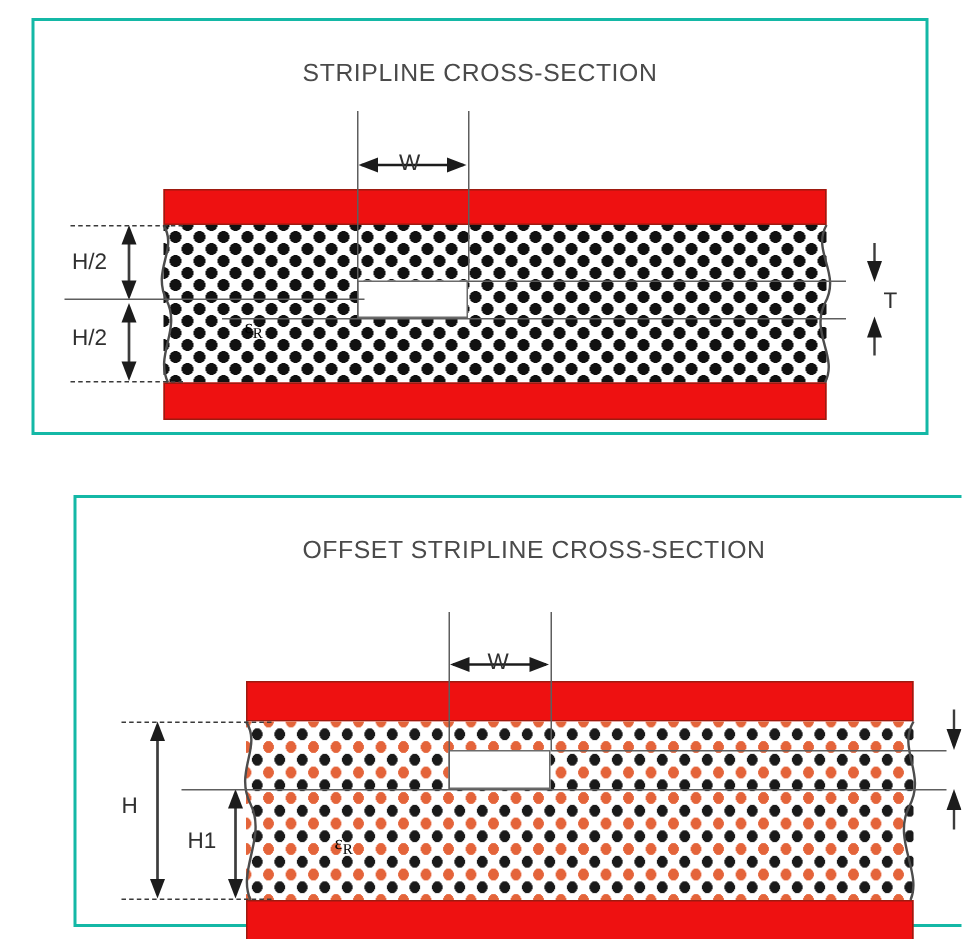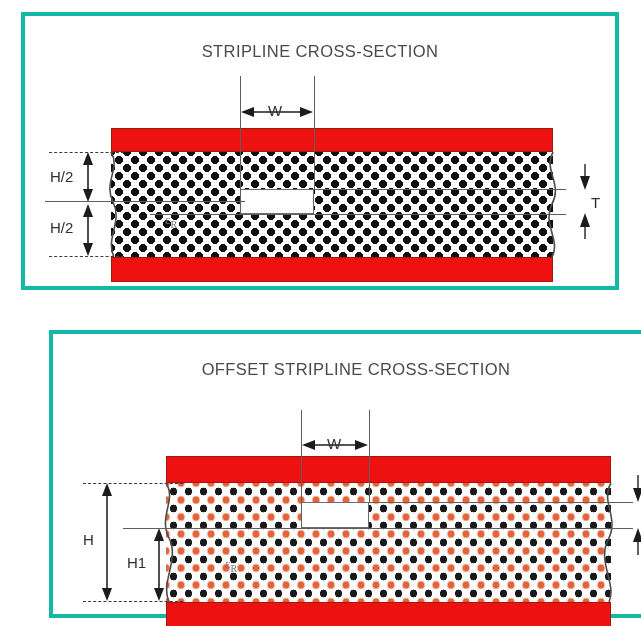--- a/index.html
+++ b/index.html
@@ -15,21 +15,21 @@
     overflow: hidden;
   }
   #root {
     position: relative;
     width: 641px;
     height: 626px;
   }
   .panel {
     position: absolute;
     background: #ffffff;
-    border: 4px solid #14b8a6;
+    border: 2px solid #14b8a6;
     box-sizing: border-box;
   }
   #panel-stripline {
     left: 21px;
     top: 12px;
     width: 598px;
     height: 278px;
   }
   #panel-offset {
     left: 13px;
@@ -114,21 +114,21 @@
     position: absolute;
     font-size: 15px;
     color: #303030;
     font-family: "Liberation Sans", sans-serif;
     white-space: nowrap;
     z-index: 9;
   }
   .eps {
     position: absolute;
     font-size: 13px;
-    color: #737373;
+    color: #000000;
     z-index: 9;
     font-family: "Liberation Serif", serif;
   }
   .eps sub { font-size: 10px; }
 
   svg.ov {
     position: absolute;
     left: 0; top: 0;
     overflow: visible;
     pointer-events: none;

